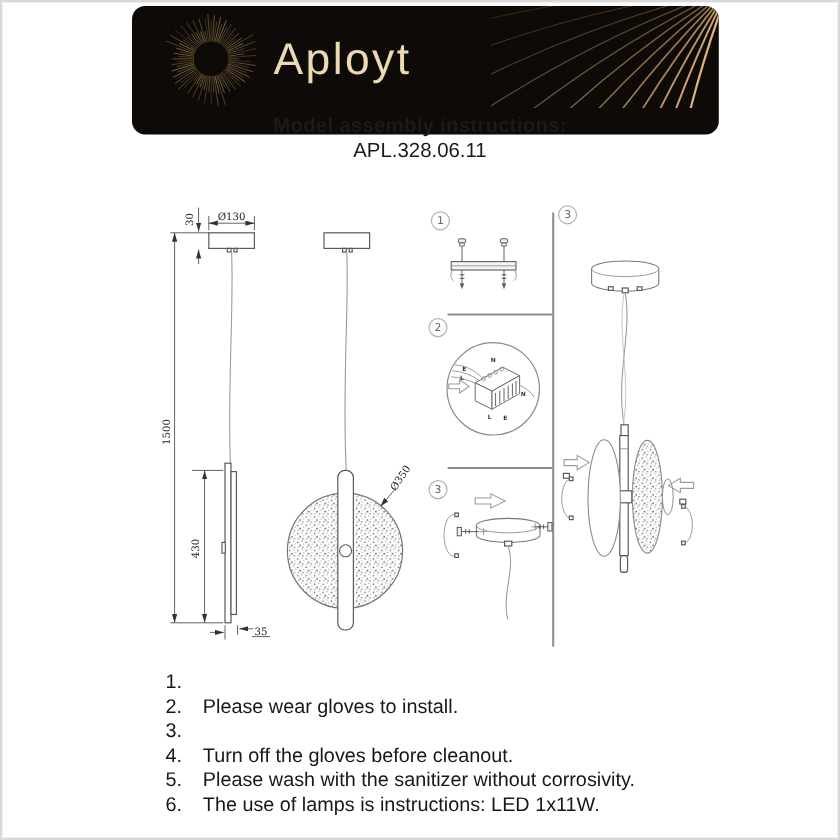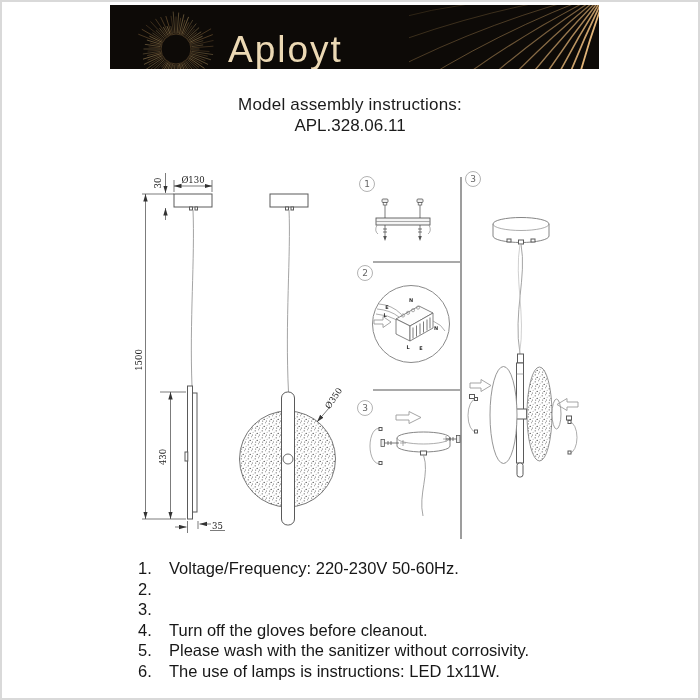--- a/index.html
+++ b/index.html
@@ -2,31 +2,31 @@
 <html><head>
 <meta charset="utf-8">
 <style>
   html,body{margin:0;padding:0;background:#fff;}
   .page{
     position:relative;width:700px;height:700px;background:#fff;
     border:2px solid #d9d9d9;box-sizing:border-box;overflow:hidden;
     font-family:"Liberation Sans",sans-serif;
   }
   
-  .banner{position:absolute;left:108px;top:3px;width:489px;height:64px;background:#0d0a07;overflow:hidden;}
+  .banner{position:absolute;left:108px;top:3px;width:489px;height:107px;background:#0d0a07;overflow:hidden;border-radius:11px;}
   .banner svg{position:absolute;display:block;}
   #starburst{left:24px;top:1px;}
   #banner-rays{right:0;top:0;}
   .brand{
     position:absolute;left:118px;top:0;height:85px;line-height:89px;
     font-size:37px;font-weight:300;color:#ecd9b4;letter-spacing:2px;
   }
   
   .title-wrap{position:absolute;left:0;top:93px;width:100%;text-align:center;color:#1b1b1b;}
-  .title-heading{font-size:17px;font-weight:400;letter-spacing:.2px;}
+  .title-heading{font-size:17px;font-weight:700;letter-spacing:.2px;}
   .title-model{font-size:17px;font-weight:500;margin-top:1px;}
   
   #drawing{position:absolute;left:0;top:0;width:700px;height:700px;}
   .draw{stroke:#5a5a5a;stroke-width:1;fill:#fff;}
   .thin{stroke:#8a8a8a;stroke-width:.7;fill:none;}
   .dim{stroke:#444;stroke-width:.7;fill:none;}
   .cable{stroke:#9a9a9a;stroke-width:.9;fill:none;}
   .divider{stroke:#8c8c8c;stroke-width:1.7;fill:none;}
   .arrowline{stroke:#9b9b9b;stroke-width:.9;fill:none;}
   text.dim-t{font:8.5px "DejaVu Serif",serif;fill:#222;}
@@ -350,24 +350,24 @@
       <rect class="draw" x="564.5" y="414" width="5" height="4"></rect>
 
       <polygon class="arrowline" points="468,381 479,381 479,377.5 489,383.5 479,389.5 479,386 468,386"></polygon>
       <polygon class="arrowline" points="576,400 565,400 565,396.5 555,402.5 565,408.5 565,405 576,405"></polygon>
     </g>
   </svg>
 
   <div class="list">
     <div class="row">
       <span class="num">1.</span>
-      <span>Voltage/Frequency: 220-230V 50-60Hz.</span>
     </div>
     <div class="row">
       <span class="num">2.</span>
+      <span>Please wear gloves to install.</span>
     </div>
     <div class="row">
       <span class="num">3.</span>
     </div>
     <div class="row">
       <span class="num">4.</span>
       <span>Turn off the gloves before cleanout.</span>
     </div>
     <div class="row">
       <span class="num">5.</span>

